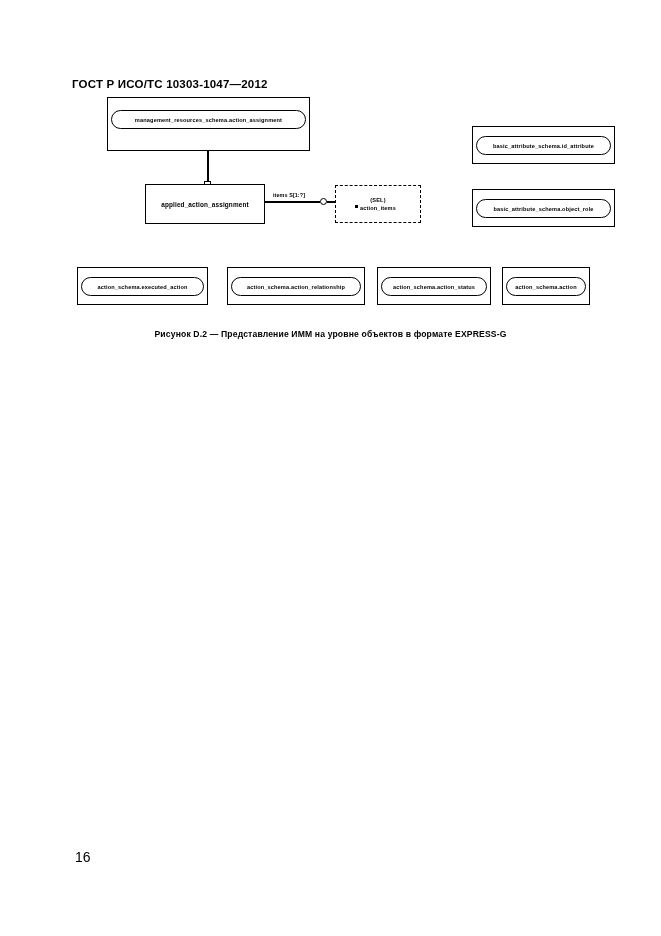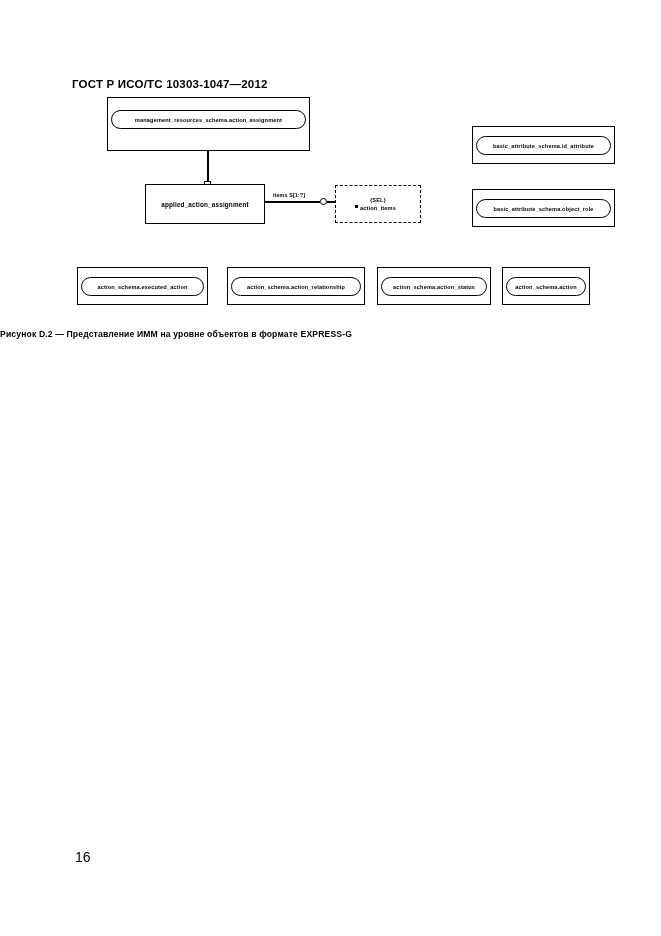--- a/index.html
+++ b/index.html
@@ -148,21 +148,21 @@
     letter-spacing: 0.1px;
     white-space: nowrap;
   }
 
   
   .figure-caption {
     position: absolute;
     left: 0;
     top: 329px;
     width: 661px;
-    text-align: left;
+    text-align: center;
     font-size: 8.6px;
     font-weight: bold;
     letter-spacing: 0.15px;
   }
 
   
   .page-number {
     position: absolute;
     left: 75px;
     top: 849px;

